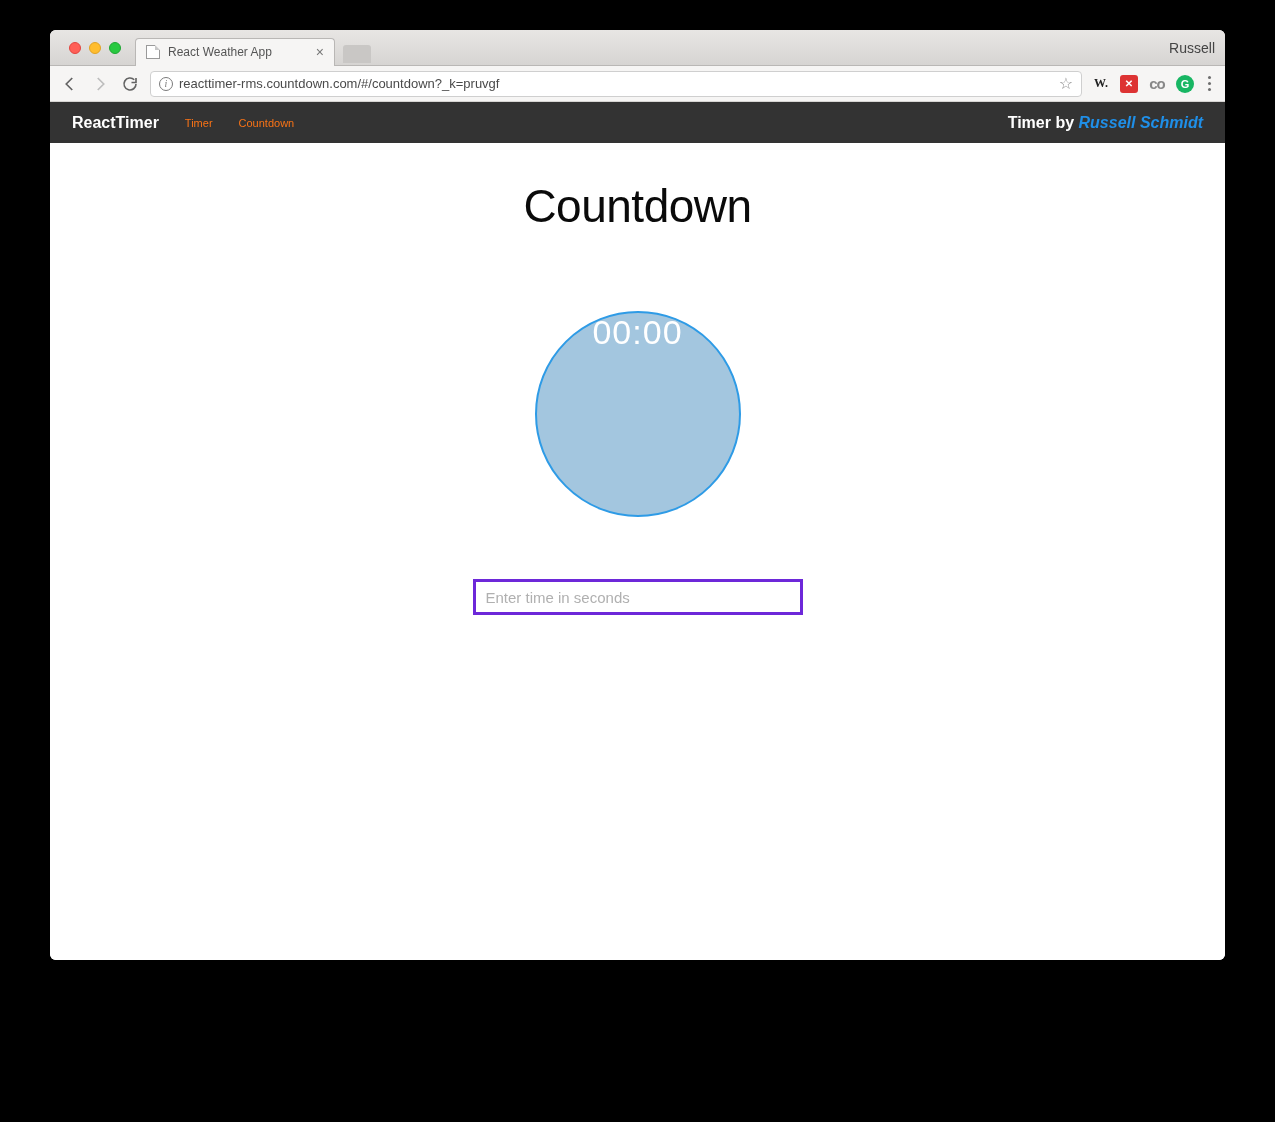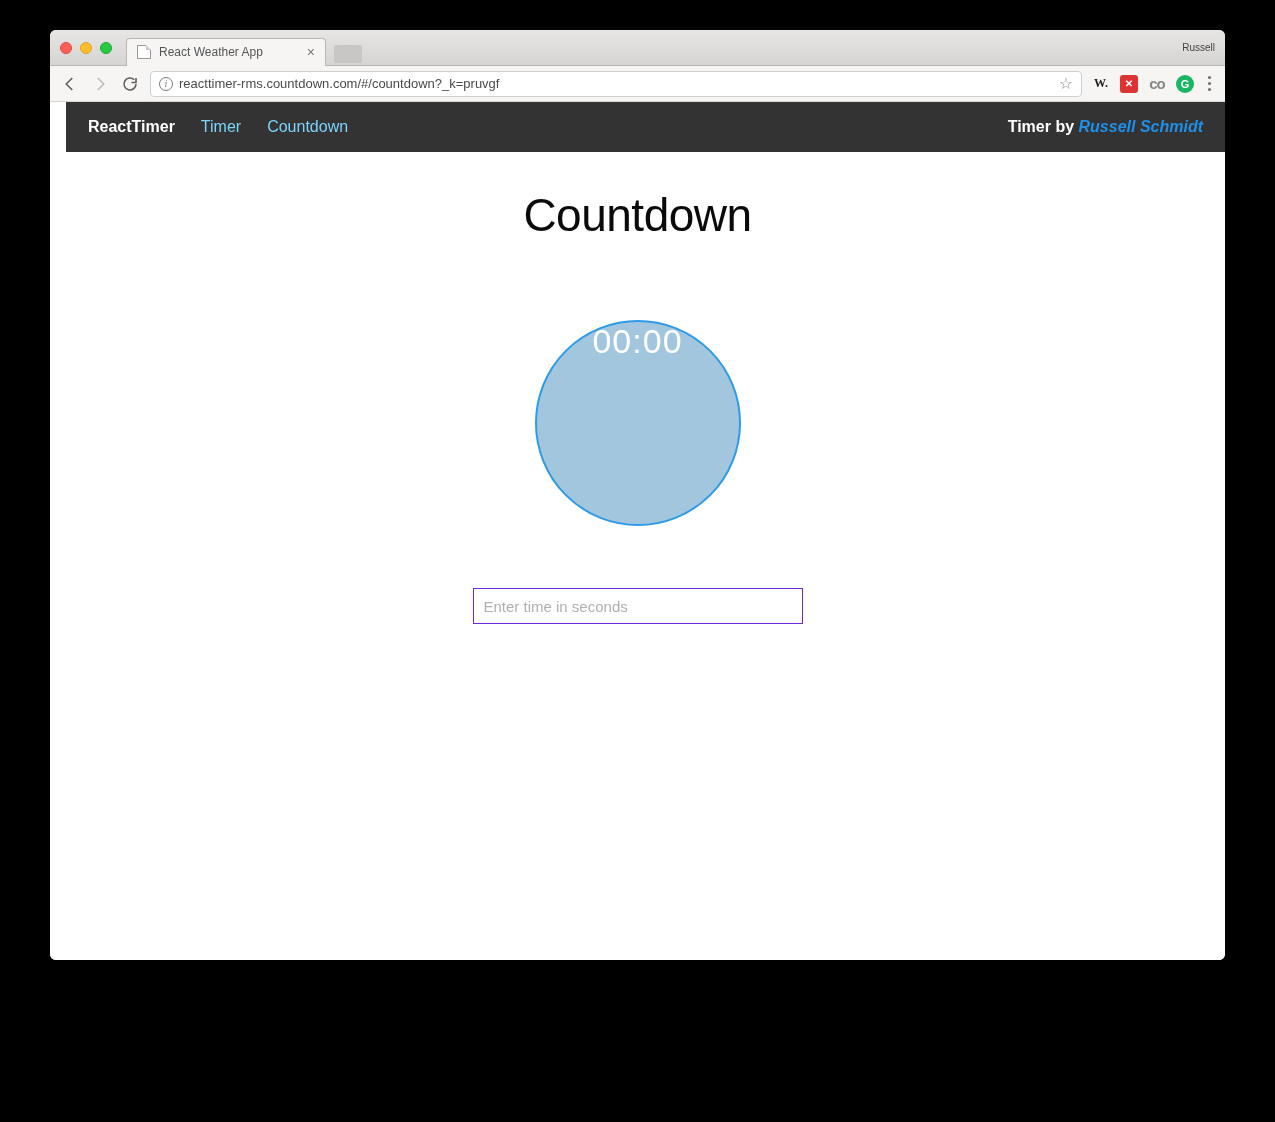--- a/index.html
+++ b/index.html
@@ -23,21 +23,21 @@
       display: flex;
       flex-direction: column;
     }
     
     .titlebar {
       height: 36px;
       background: linear-gradient(#e8e6e4, #d6d4d2);
       border-bottom: 1px solid #b9b7b5;
       display: flex;
       align-items: center;
-      padding: 0 10px;
+      padding: 0 19px;
       position: relative;
     }
     .traffic { display: flex; gap: 8px; margin-right: 14px; }
     .dot { width: 12px; height: 12px; border-radius: 50%; }
     .dot.red { background: #ff5f57; border: 0.5px solid #e24640; }
     .dot.yellow { background: #ffbd2e; border: 0.5px solid #e1a325; }
     .dot.green { background: #28c940; border: 0.5px solid #1fa633; }
     .tab {
       display: flex; align-items: center;
       background: #f6f5f4;
@@ -60,21 +60,21 @@
     .tab .page-icon::after {
       content: ""; position: absolute; top: -1px; right: -1px;
       border-top: 5px solid #f6f5f4; border-left: 5px solid #c8c8c8;
     }
     .tab .close { color: #777; font-size: 14px; margin-left: auto; }
     .tab-ghost {
       width: 28px; height: 18px; margin-top: 12px; margin-left: 8px;
       background: #c9c7c5; border-radius: 3px 3px 0 0;
     }
     .profile-name {
-      position: absolute; right: 10px; font-size: 10px; color: #444;
+      position: absolute; right: 10px; font-size: 14px; color: #444;
     }
     .addrbar {
       height: 36px;
       background: #f6f5f4;
       border-bottom: 1px solid #d7d5d3;
       display: flex; align-items: center;
       padding: 0 10px; gap: 10px;
     }
     .nav-icn { color: #636363; display:flex; align-items:center; justify-content:center; width:20px; height:20px; }
     .nav-icn.disabled { color: #bdbdbd; }
@@ -89,38 +89,38 @@
     .ext { width:18px;height:18px;display:flex;align-items:center;justify-content:center;border-radius:3px;font-size:10px;font-weight:700;}
     .ext.w { color:#222; font-family: Georgia, serif; font-size:12px;}
     .ext.red { background:#d33; color:#fff; position:relative;}
     .ext.co { color:#888; font-size:15px; letter-spacing:-1px;}
     .ext.g { background:#18b663; color:#fff; border-radius:50%; font-size:11px;}
     .kebab { display:flex;flex-direction:column;gap:3px;padding:0 4px;}
     .kebab span{width:3px;height:3px;background:#6e6e6e;border-radius:50%;}
     
     .content { flex:1; background:#fff; display:flex; flex-direction:column;}
     .app-nav {
-      height: 50px; background:#333; display:flex; align-items:center;
-      padding: 4px 22px; color:#fff; font-size:16px;margin-left:16px;
+      height: 41px; background:#333; display:flex; align-items:center;
+      padding: 4px 22px; color:#fff; font-size:16px;
     }
     .brand { font-weight:700; margin-right: 26px; }
-    .navlink { color:#7dd3fc; font-size:16px; margin-right: 26px; text-decoration:none; cursor:pointer;}
+    .navlink { color:#f97316; font-size:11px; margin-right: 26px; text-decoration:none; cursor:pointer;}
     .builtby { margin-left:auto; font-weight:700; font-size:16px; color:#fff;}
     .builtby .author { color:#1f8fe8; font-weight:700;font-style:italic; }
     .page { flex:1; display:flex; flex-direction:column; align-items:center; padding-top: 36px;}
     .page h1 { font-size: 46px; font-weight:400; color:#0a0a0a; letter-spacing:-0.5px;}
     .clock {
       width: 206px; height:206px; border-radius:50%;
       background:#a3c6df; border:2px solid #2e9be6;
       margin-top: 78px; display:flex; align-items:flex-start; justify-content:center;
     }
     .clock-text { color:#fff; font-size:34px; font-weight:200; letter-spacing:1px;}
     .form { width: 330px; margin-top: 62px; display:flex; flex-direction:column; gap:16px;}
     .form input[type=text] {
-      width:100%; height:36px; border:1px solid #6d28d9; padding: 0 10px;
+      width:100%; height:36px; border:3px solid #6d28d9; padding: 0 10px;
       font-size:15px; color:#333; outline:none;
     }
     .form input[type=text]::placeholder { color:#b0b0b0; }
     .start-btn {
       width:100%; height:38px; background:#1f8fe8; color:#fff; border:none;
       font-size:15px; cursor:pointer;
     }
     svg { display:block; }
   </style>
 </head>

